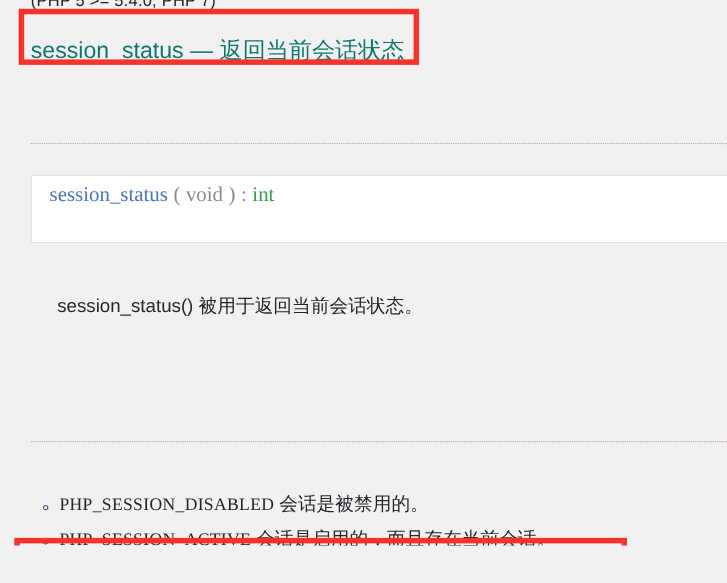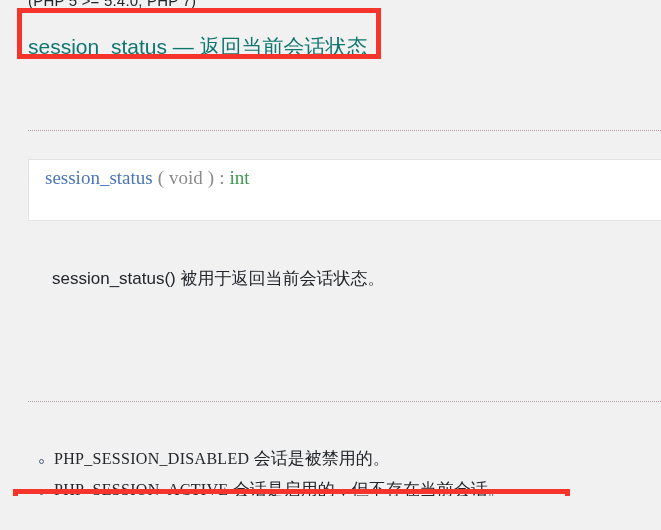--- a/index.html
+++ b/index.html
@@ -185,20 +185,20 @@
 
   <div class="retlist">
     <div class="retitem">
       <span class="bullet"></span>
       <span class="const">PHP_SESSION_DISABLED</span>
       <span class="cn">会话是被禁用的。</span>
     </div>
     <div class="retitem">
       <span class="bullet"></span>
       <span class="const">PHP_SESSION_ACTIVE</span>
-      <span class="cn">会话是启用的，但不存在当前会话。</span>
+      <span class="cn">会话是启用的，而且存在当前会话。</span>
     </div>
   </div>
 
   <div class="redbox title-box"></div>
   <div class="redbox active-box"></div>
 
 </div>
 
 </body></html>

